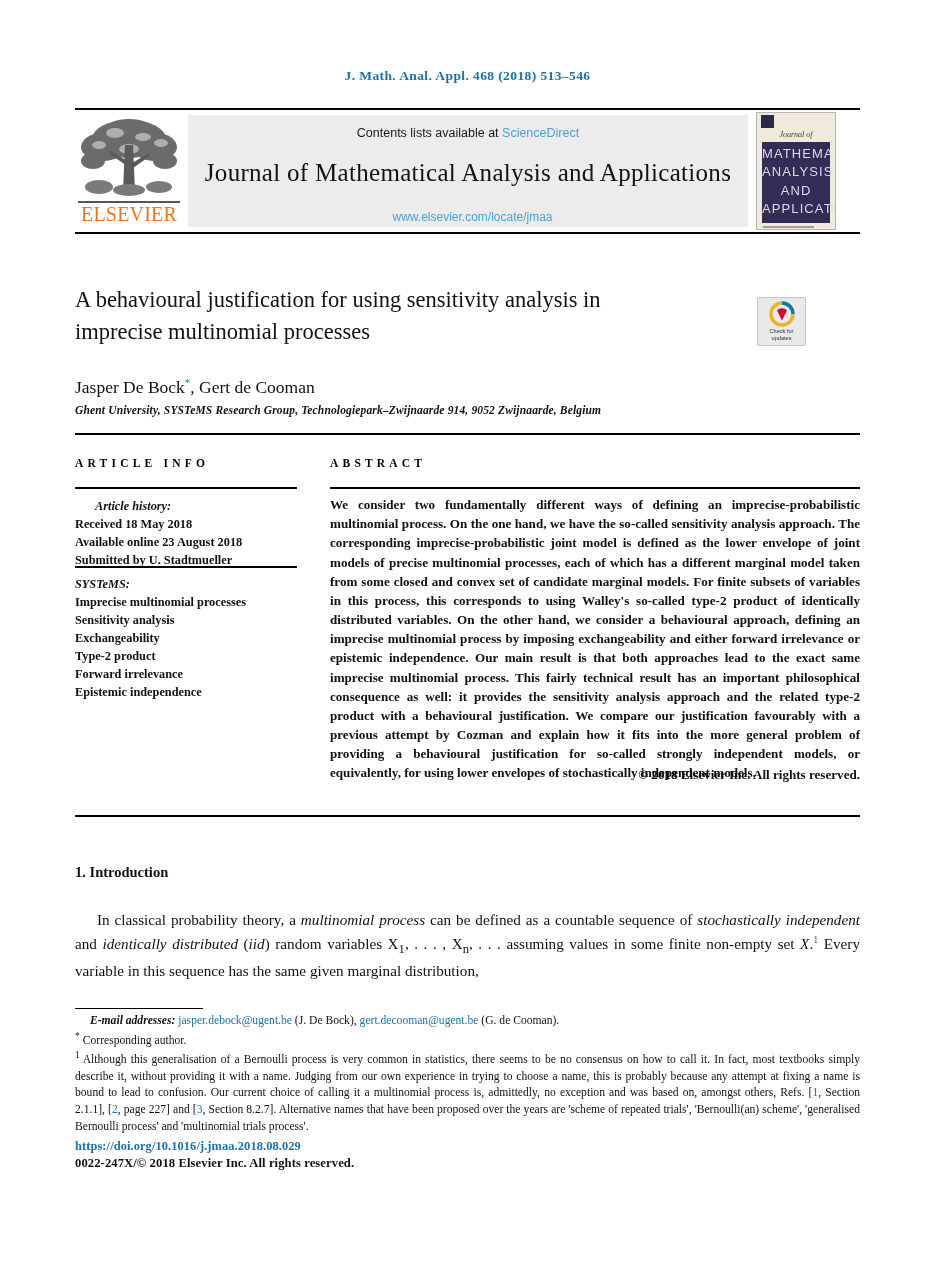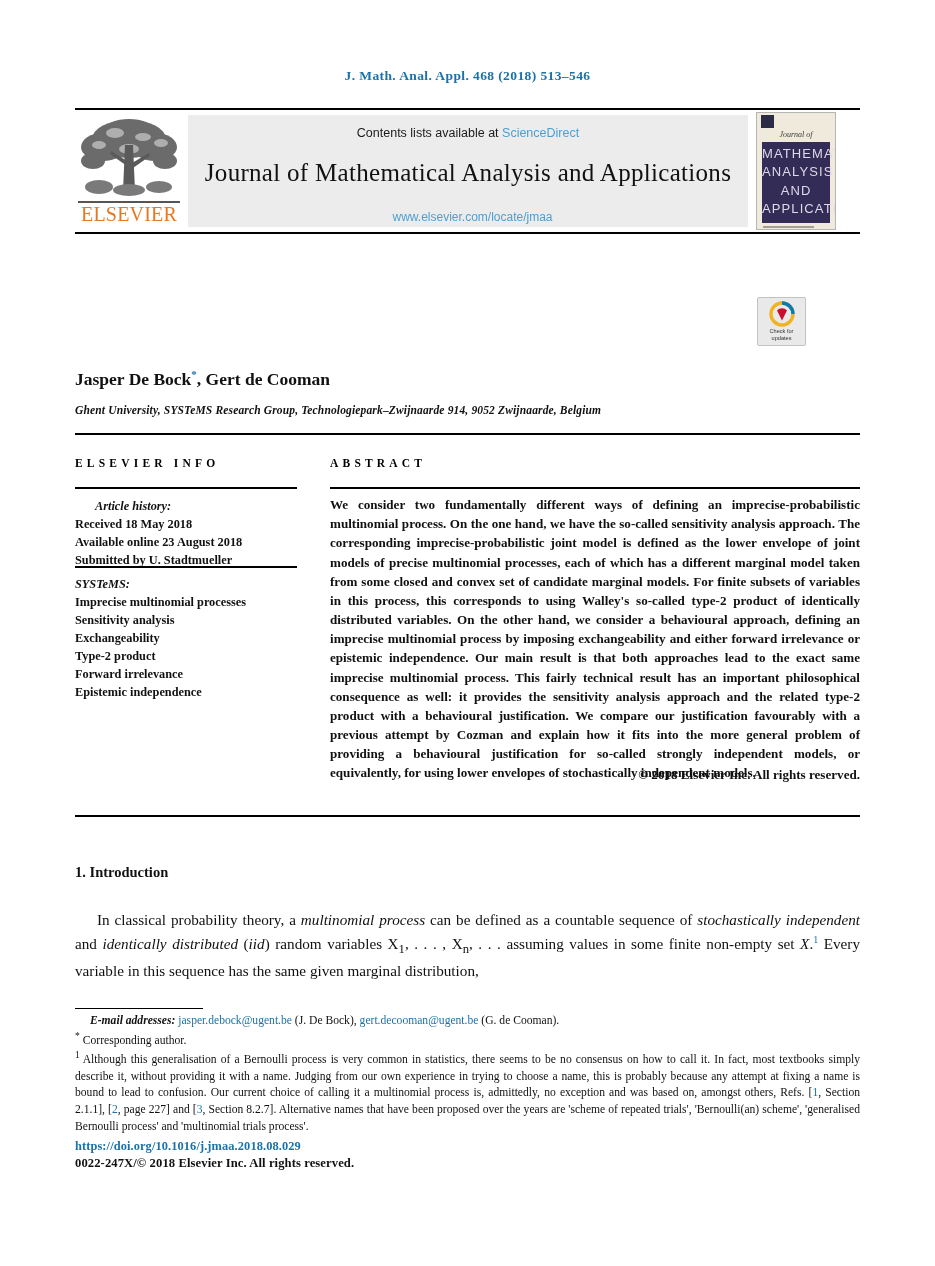--- a/index.html
+++ b/index.html
@@ -148,25 +148,24 @@
   .crossmark-ring { margin: 3px auto 0 auto; width: 26px; height: 26px; position: relative; }
   .crossmark-text {
     font-family: "Liberation Sans", sans-serif;
     font-size: 5.6px;
     color: #333;
     line-height: 1.3;
     margin-top: 1px;
   }
 
   .authors {
-    position: absolute; left: 75px; top: 368px;
+    position: absolute; left: 75px; top: 376px;
     font-family: "Liberation Serif", serif;
     font-size: 17.5px;
     color: #111;
-    font-weight: bold;
   }
   .authors sup { font-size: 11px; color: #1a72a8; }
 
   .affiliation {
     position: absolute; left: 75px; top: 404px;
     font-family: "Liberation Serif", serif;
     font-style: italic;
     font-weight: bold;
     font-size: 11.5px;
     letter-spacing: 0.15px;
@@ -417,20 +416,21 @@
             <div class="cc"></div>
             <div class="cc"></div>
             <div class="cc"></div>
         </div>
       </div>
 
     </div>
   </div>
   <div class="rule-below-masthead"></div>
 
+  <div class="title">A behavioural justification for using sensitivity analysis in imprecise multinomial processes</div>
 
   <div class="crossmark">
     <div class="crossmark-ring">
       <svg viewBox="0 0 26 26" width="26" height="26">
         <circle cx="13" cy="13" r="11" fill="none" stroke="#f0b323" stroke-width="3.4"></circle>
         <path d="M13 2 A11 11 0 0 1 24 13" fill="none" stroke="#0b7ab3" stroke-width="3.4"></path>
         <path d="M13 19.5 L8 9.5 A6.5 6.5 0 0 1 18 9.5 Z" fill="#c8102e"></path>
       </svg>
     </div>
     <div class="crossmark-text">
@@ -439,21 +439,21 @@
     </div>
   </div>
 
   <div class="authors">
     <span>Jasper De Bock</span><sup>*</sup><span>, Gert de Cooman</span>
   </div>
 
   <div class="affiliation">Ghent University, SYSTeMS Research Group, Technologiepark–Zwijnaarde 914, 9052 Zwijnaarde, Belgium</div>
   <div class="rule-below-authors"></div>
 
-  <div class="info-head">ELSEVIER INFO</div>
+  <div class="info-head">ARTICLE INFO</div>
   <div class="abs-head">ABSTRACT</div>
   <div class="info-rule1"></div>
   <div class="abs-rule"></div>
 
   <div class="history">
     <div class="lbl">Article history:</div>
     <div>Received 18 May 2018</div>
     <div>Available online 23 August 2018</div>
     <div>Submitted by U. Stadtmueller</div>
   </div>

